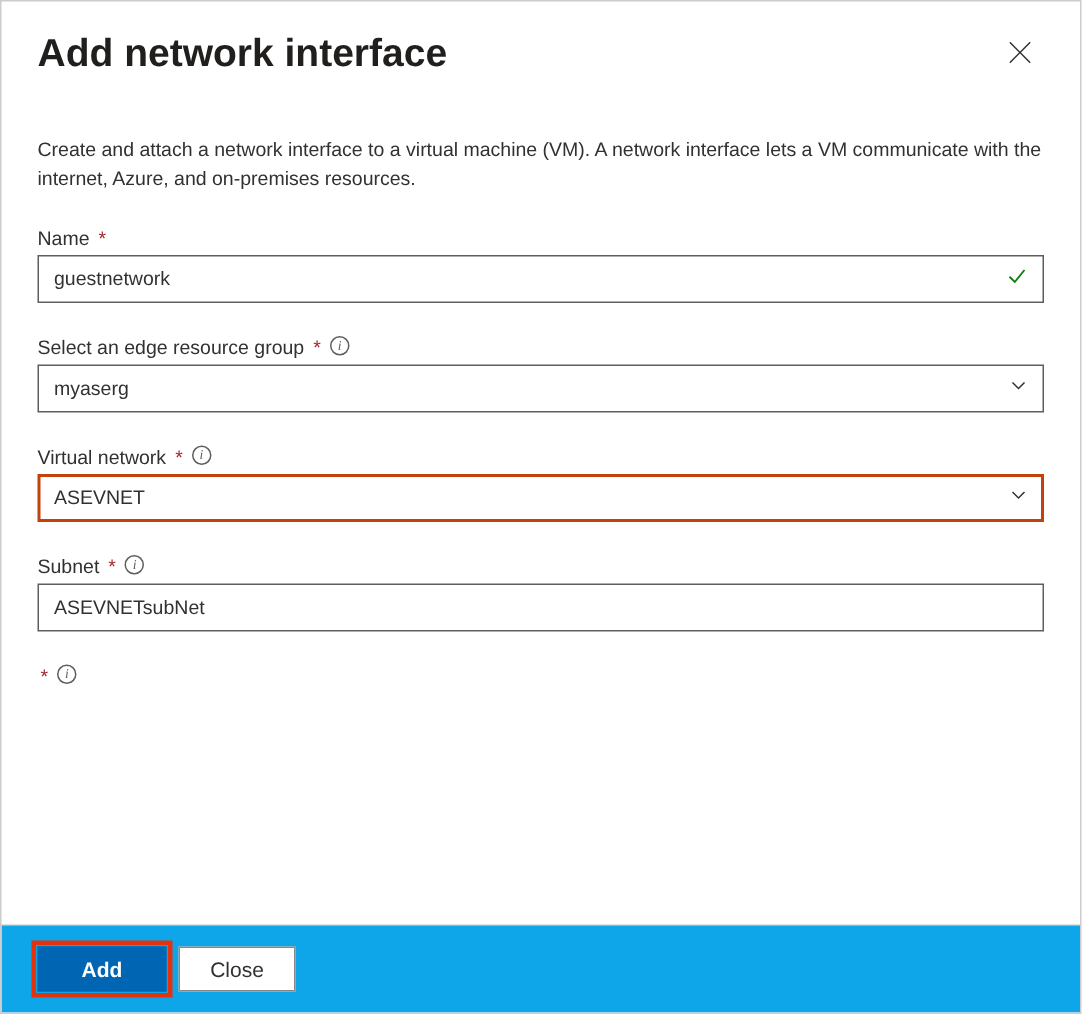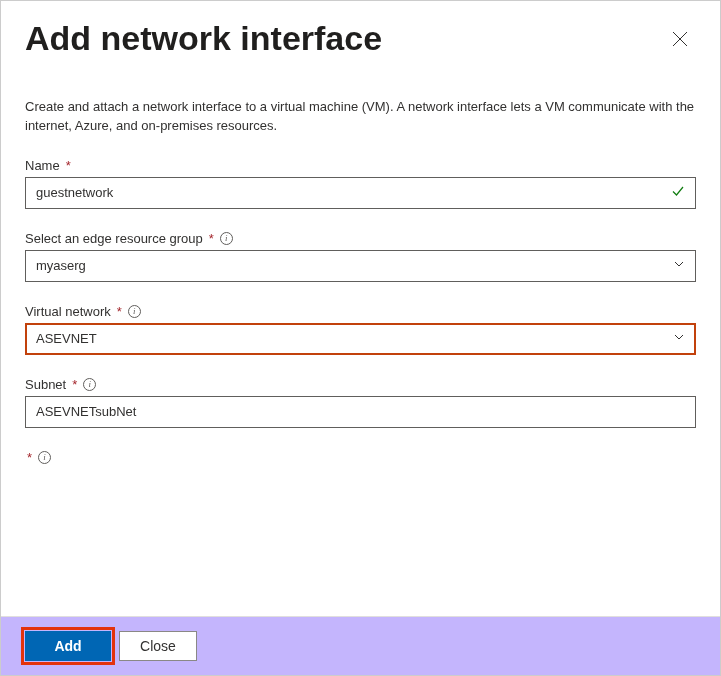--- a/index.html
+++ b/index.html
@@ -14,21 +14,21 @@
       display: flex;
       flex-direction: column;
     }
     .header {
       display: flex;
       align-items: center;
       justify-content: space-between;
       padding: 18px 24px 8px 24px;
     }
     .header h1 {
-      font-size: 34px;
+      font-size: 26px;
       font-weight: 600;
       color: #201f1e;
     }
     .close-x {
       width: 32px;
       height: 32px;
       display: flex;
       align-items: center;
       justify-content: center;
       cursor: pointer;
@@ -47,21 +47,21 @@
     .learn-link {
       display: inline-block;
       color: #0066b4;
       text-decoration: none;
       margin-top: 2px;
       cursor: pointer;
     }
     .field { margin-top: 22px; }
     .label-row {
       display: flex;
-      align-items: center;
+      align-items: flex-start;
       gap: 4px;
       font-size: 13px;
       color: #323130;
       margin-bottom: 4px;
     }
     .req { color: #a4262c; margin-left: 2px; }
     .info-icon {
       width: 13px; height: 13px;
       border: 1px solid #605e5c;
       border-radius: 50%;
@@ -116,21 +116,21 @@
     .radio-dot {
       width: 9px; height: 9px;
       border-radius: 50%;
       background: #0066b4;
     }
     .footer {
       border-top: 1px solid #e1dfdd;
       padding: 14px 24px;
       display: flex;
       gap: 8px;
-      background: #c4b5fd;
+      background: #0ea5e9;
       margin-top: auto;
     }
     .btn {
       height: 30px;
       font-size: 14px;
       font-family: inherit;
       padding: 0 18px;
       cursor: pointer;
       border: 1px solid #8a8886;
       background: #fff;

